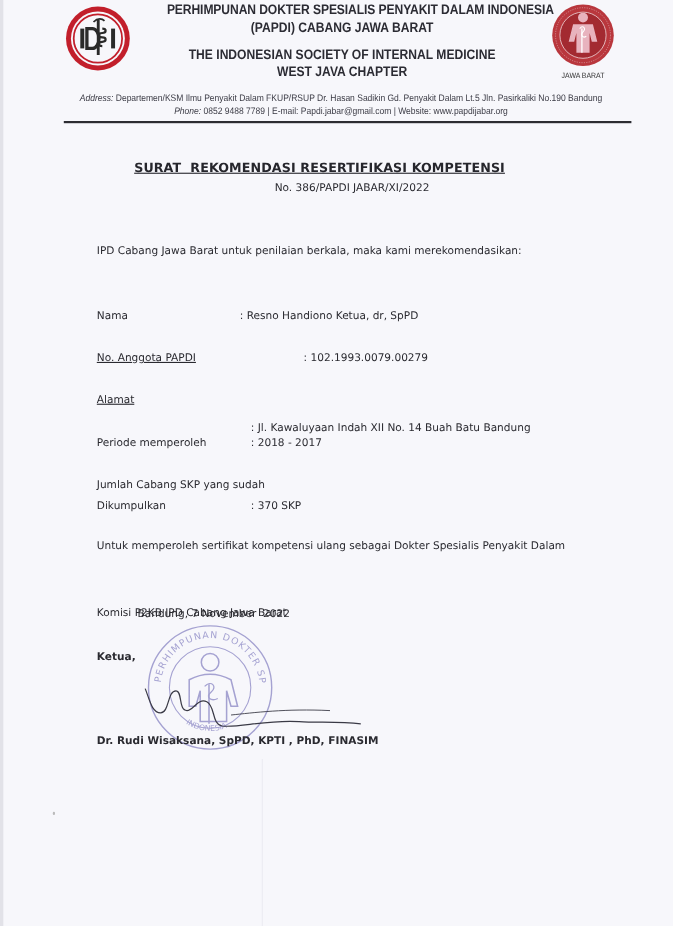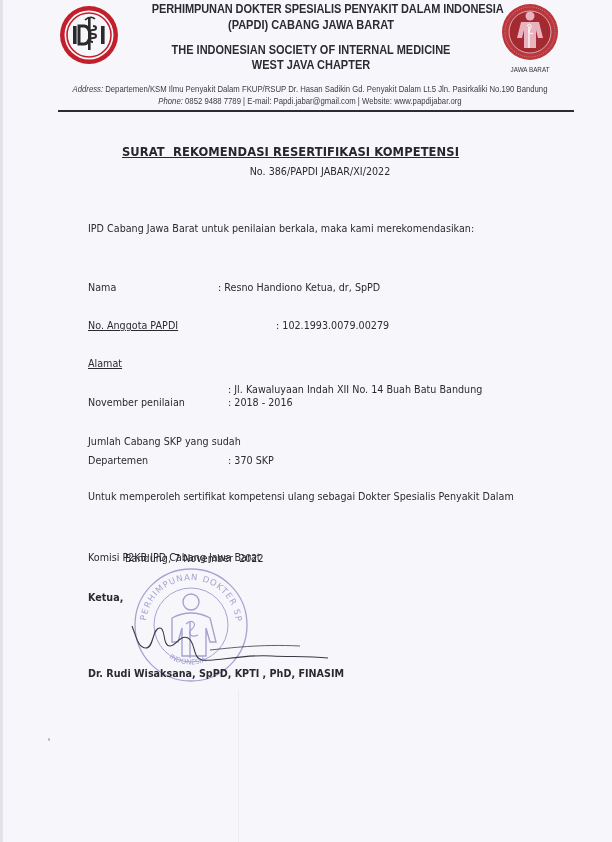--- a/index.html
+++ b/index.html
@@ -108,28 +108,28 @@
 </div>
 <div class="row" style="top:320px;text-decoration:underline;">
   <span>No. Anggota PAPDI</span>
   <span class="val" style="left:140px;margin-left:48px;">: 102.1993.0079.00279</span>
 </div>
 <div class="row" style="top:358px;text-decoration:underline;">
   <span>Alamat</span>
   <span class="val" style="left:140px;margin-top:26px;">: Jl. Kawaluyaan Indah XII No. 14 Buah Batu Bandung</span>
 </div>
 <div class="row" style="top:397px;">
-  <span>November penilaian</span>
-  <span class="val" style="left:140px;">: 2018 - 2016</span>
+  <span>Periode memperoleh</span>
+  <span class="val" style="left:140px;">: 2018 - 2017</span>
 </div>
 <div class="row" style="top:436px;">
   <span>Jumlah Cabang SKP yang sudah</span>
 </div>
 <div class="row" style="top:455px;">
-  <span>Departemen</span>
+  <span>Dikumpulkan</span>
   <span class="val" style="left:140px;">: 370 SKP</span>
 </div>
 
 <div class="row closing">Untuk memperoleh sertifikat kompetensi ulang sebagai Dokter Spesialis Penyakit Dalam</div>
 
 <svg class="stamp" viewBox="0 0 118 118">
   <defs>
     <path id="ringTop" d="M14 59 A45 45 0 1 1 104 59"></path>
     <path id="ringBot" d="M30 86 A40 40 0 0 0 88 86"></path>
   </defs>

